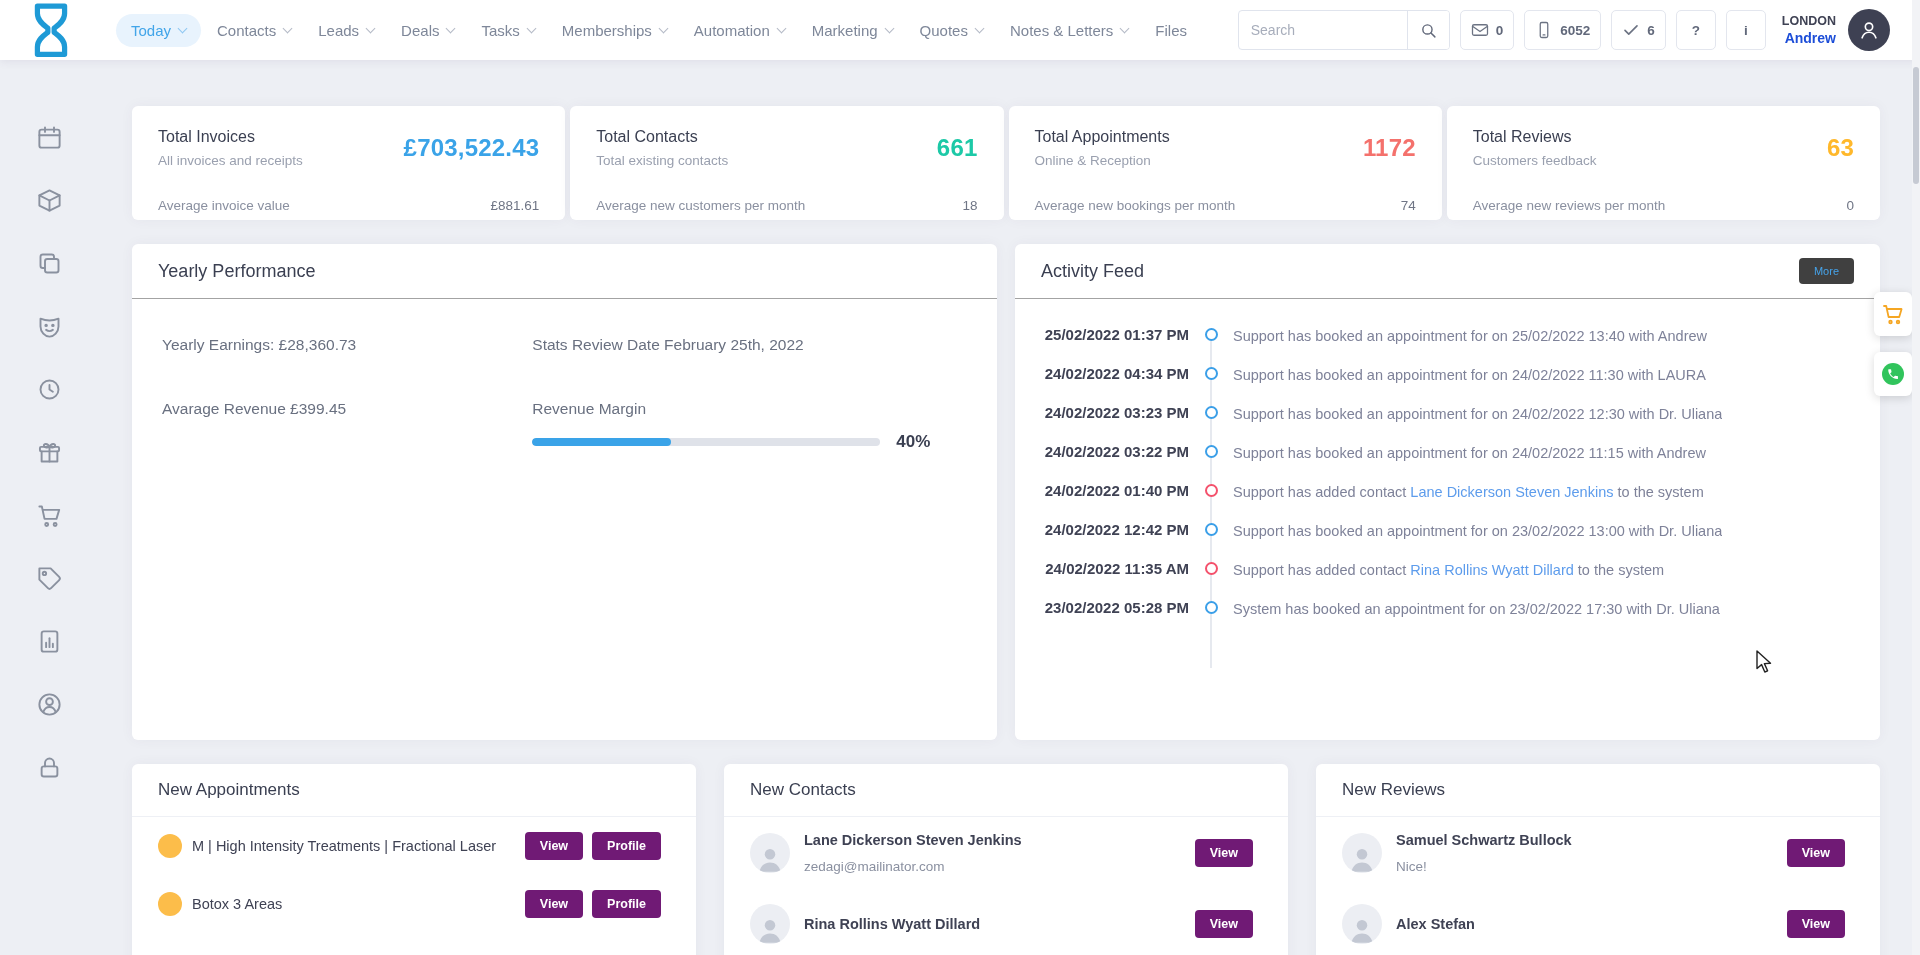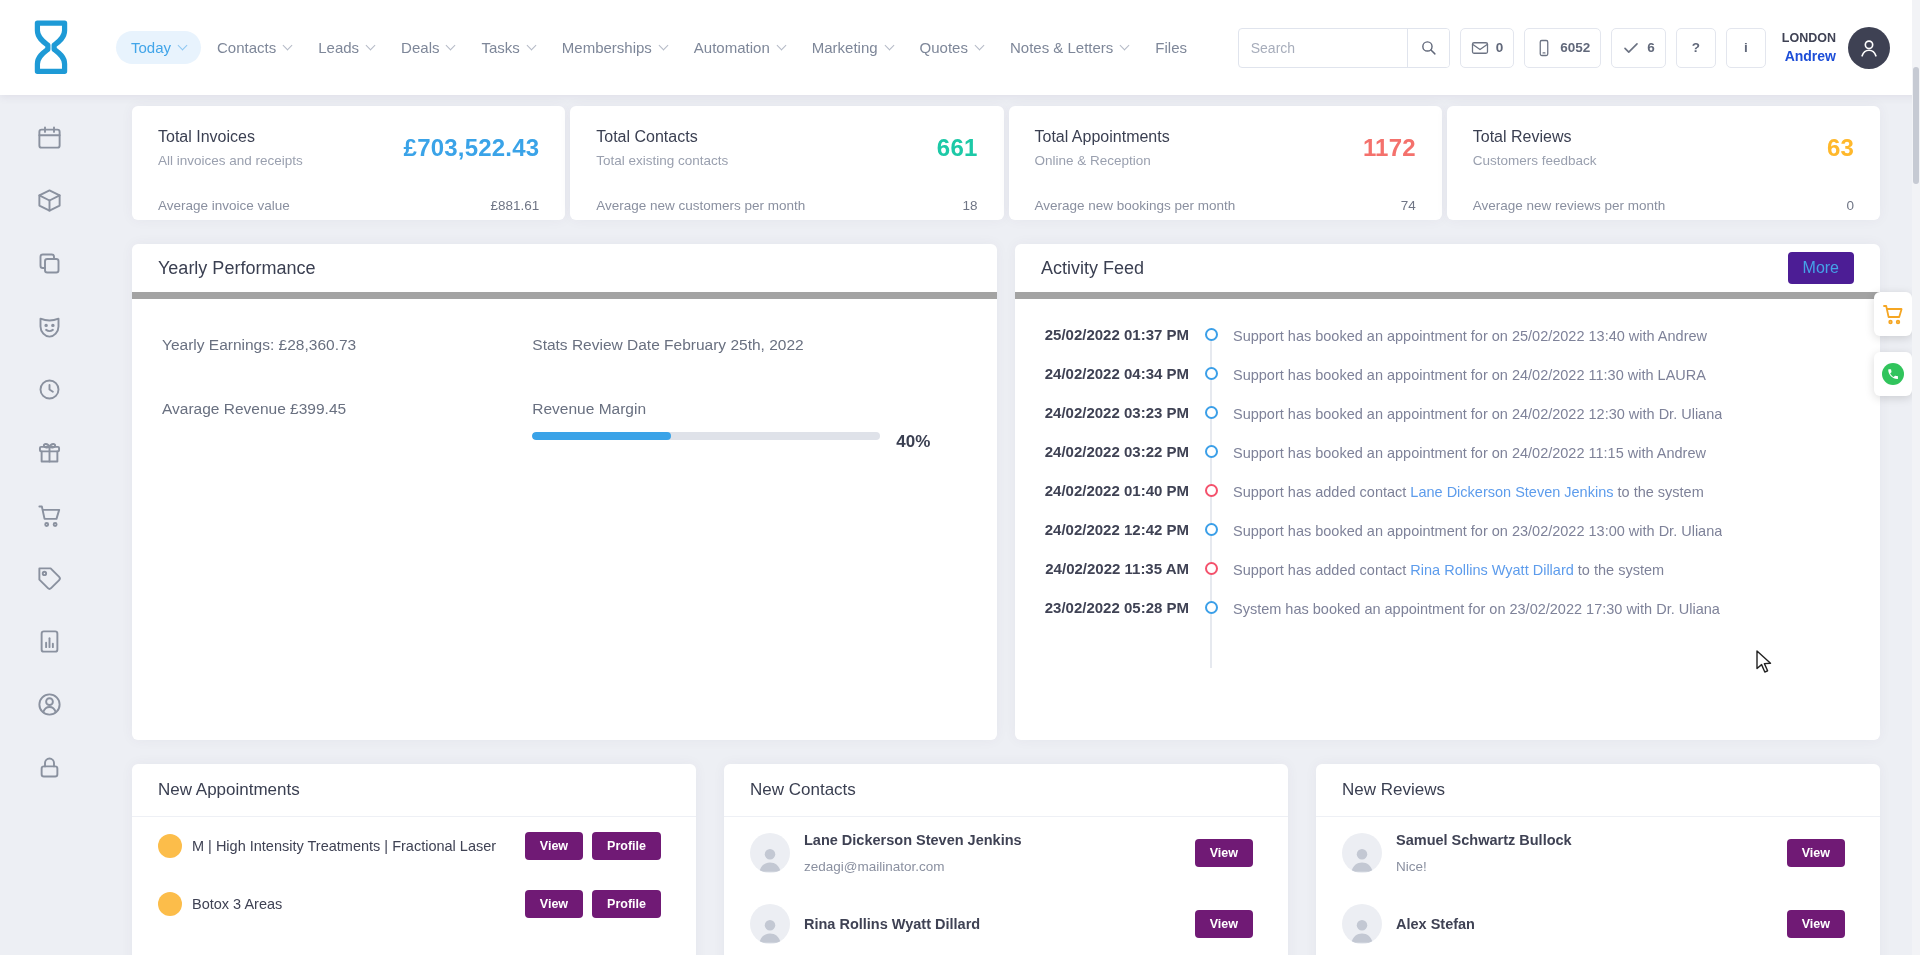--- a/index.html
+++ b/index.html
@@ -1,20 +1,20 @@
 <!DOCTYPE html>
 <html><head>
 <meta charset="utf-8">
 <style>
   *{margin:0;padding:0;box-sizing:border-box;}
   html,body{width:1920px;height:955px;overflow:hidden;}
   body{font-family:"Liberation Sans","DejaVu Sans",sans-serif;background:#edeff4;color:#3f4254;position:relative;}
 
   
-  .navbar{position:absolute;top:0;left:0;width:1920px;height:95px;background:#fff;display:flex;align-items:center;padding:0 30px 0 28px;box-shadow:0 1px 9px rgba(82,63,105,.10);z-index:10;}
+  .navbar{position:absolute;top:0;left:0;width:1920px;height:60px;background:#fff;display:flex;align-items:center;padding:0 30px 0 28px;box-shadow:0 1px 9px rgba(82,63,105,.10);z-index:10;}
   .logo{width:46px;height:56px;flex:none;margin-right:42px;display:flex;align-items:center;}
   .main-nav{display:flex;align-items:center;gap:5px;}
   .nav-item{display:flex;align-items:center;gap:8px;padding:8px 11px;font-size:15px;color:#7e8799;cursor:pointer;border-radius:18px;white-space:nowrap;}
   .nav-item.active{color:#42a5e9;background:#e8f3fd;padding:8px 15px;}
   .chev{width:7px;height:7px;border-right:1.6px solid #b4bac6;border-bottom:1.6px solid #b4bac6;transform:rotate(45deg);margin-top:-4px;}
   .nav-item.active .chev{border-color:#8ec7f2;}
   .nav-right{margin-left:auto;display:flex;align-items:center;}
   .search-box{display:flex;align-items:center;height:40px;border:1px solid #e0e4ed;border-radius:4px;overflow:hidden;width:212px;background:#fff;}
   .search-box input{border:none;outline:none;flex:1;min-width:0;height:100%;padding:0 12px;font-size:14px;color:#3f4254;font-family:inherit;background:transparent;}
   .search-box input::placeholder{color:#a7adbb;}
@@ -42,27 +42,27 @@
   .stat-title{font-size:16px;font-weight:500;color:#3a3f51;margin-bottom:7px;}
   .stat-sub{font-size:13.5px;color:#9aa0af;}
   .stat-value{font-size:24px;font-weight:700;letter-spacing:.2px;}
   .stat-bar{margin-top:17px;height:5px;background:#dfe2e9;border-radius:3px;overflow:hidden;}
   .stat-fill{height:100%;border-radius:3px;}
   .stat-footer{margin-top:13px;display:flex;justify-content:space-between;font-size:13.5px;color:#8a90a0;}
   .stat-footer .fv{color:#6f7585;}
 
   .mid-row{display:flex;gap:18px;margin-top:24px;height:496px;}
   .mid-row .card{flex:1;display:flex;flex-direction:column;min-width:0;}
-  .card-header{height:55px;flex:none;display:flex;align-items:center;padding:0 26px;border-bottom:7px solid #a3a3a3;}
+  .card-header{height:55px;flex:none;display:flex;align-items:center;padding:0 26px;border-bottom:1px solid #a3a3a3;}
   .card-title{font-size:18px;font-weight:500;color:#3a3f51;}
-  .more-btn{margin-left:auto;background:#4c1d95;color:#45a2e8;font-size:16px;padding:7px 15px;border-radius:4px;cursor:pointer;border:none;font-family:inherit;}
+  .more-btn{margin-left:auto;background:#404040;color:#45a2e8;font-size:11px;padding:7px 15px;border-radius:4px;cursor:pointer;border:none;font-family:inherit;}
 
   .yearly-body{padding:36px 30px;display:grid;grid-template-columns:46% 54%;row-gap:44px;align-items:start;font-size:15.5px;color:#697080;line-height:20px;}
   .rm-label{margin-bottom:13px;}
-  .rm-row{display:flex;}
+  .rm-row{display:flex;align-items:center;}
   .rm-bar{width:348px;height:8px;background:#dfe2e9;border-radius:4px;overflow:hidden;}
   .rm-fill{height:100%;background:#3aa3e8;border-radius:4px;}
   .rm-pct{margin-left:16px;font-size:17px;font-weight:700;color:#3a3f51;}
 
   .act-body{padding:26px 26px 10px 24px;position:relative;flex:1;}
   .act-line{position:absolute;left:195px;top:34px;bottom:72px;width:2px;background:#e6e9ef;}
   .act-row{display:flex;margin-bottom:18px;position:relative;align-items:flex-start;}
   .act-time{width:150px;flex:none;text-align:right;font-size:15px;font-weight:600;color:#3f4254;line-height:20px;}
   .act-dotcol{width:44px;flex:none;display:flex;justify-content:center;}
   .act-dot{width:13px;height:13px;border-radius:50%;background:#fff;border:2.5px solid #3b9fe8;margin-top:3px;position:relative;z-index:1;}

